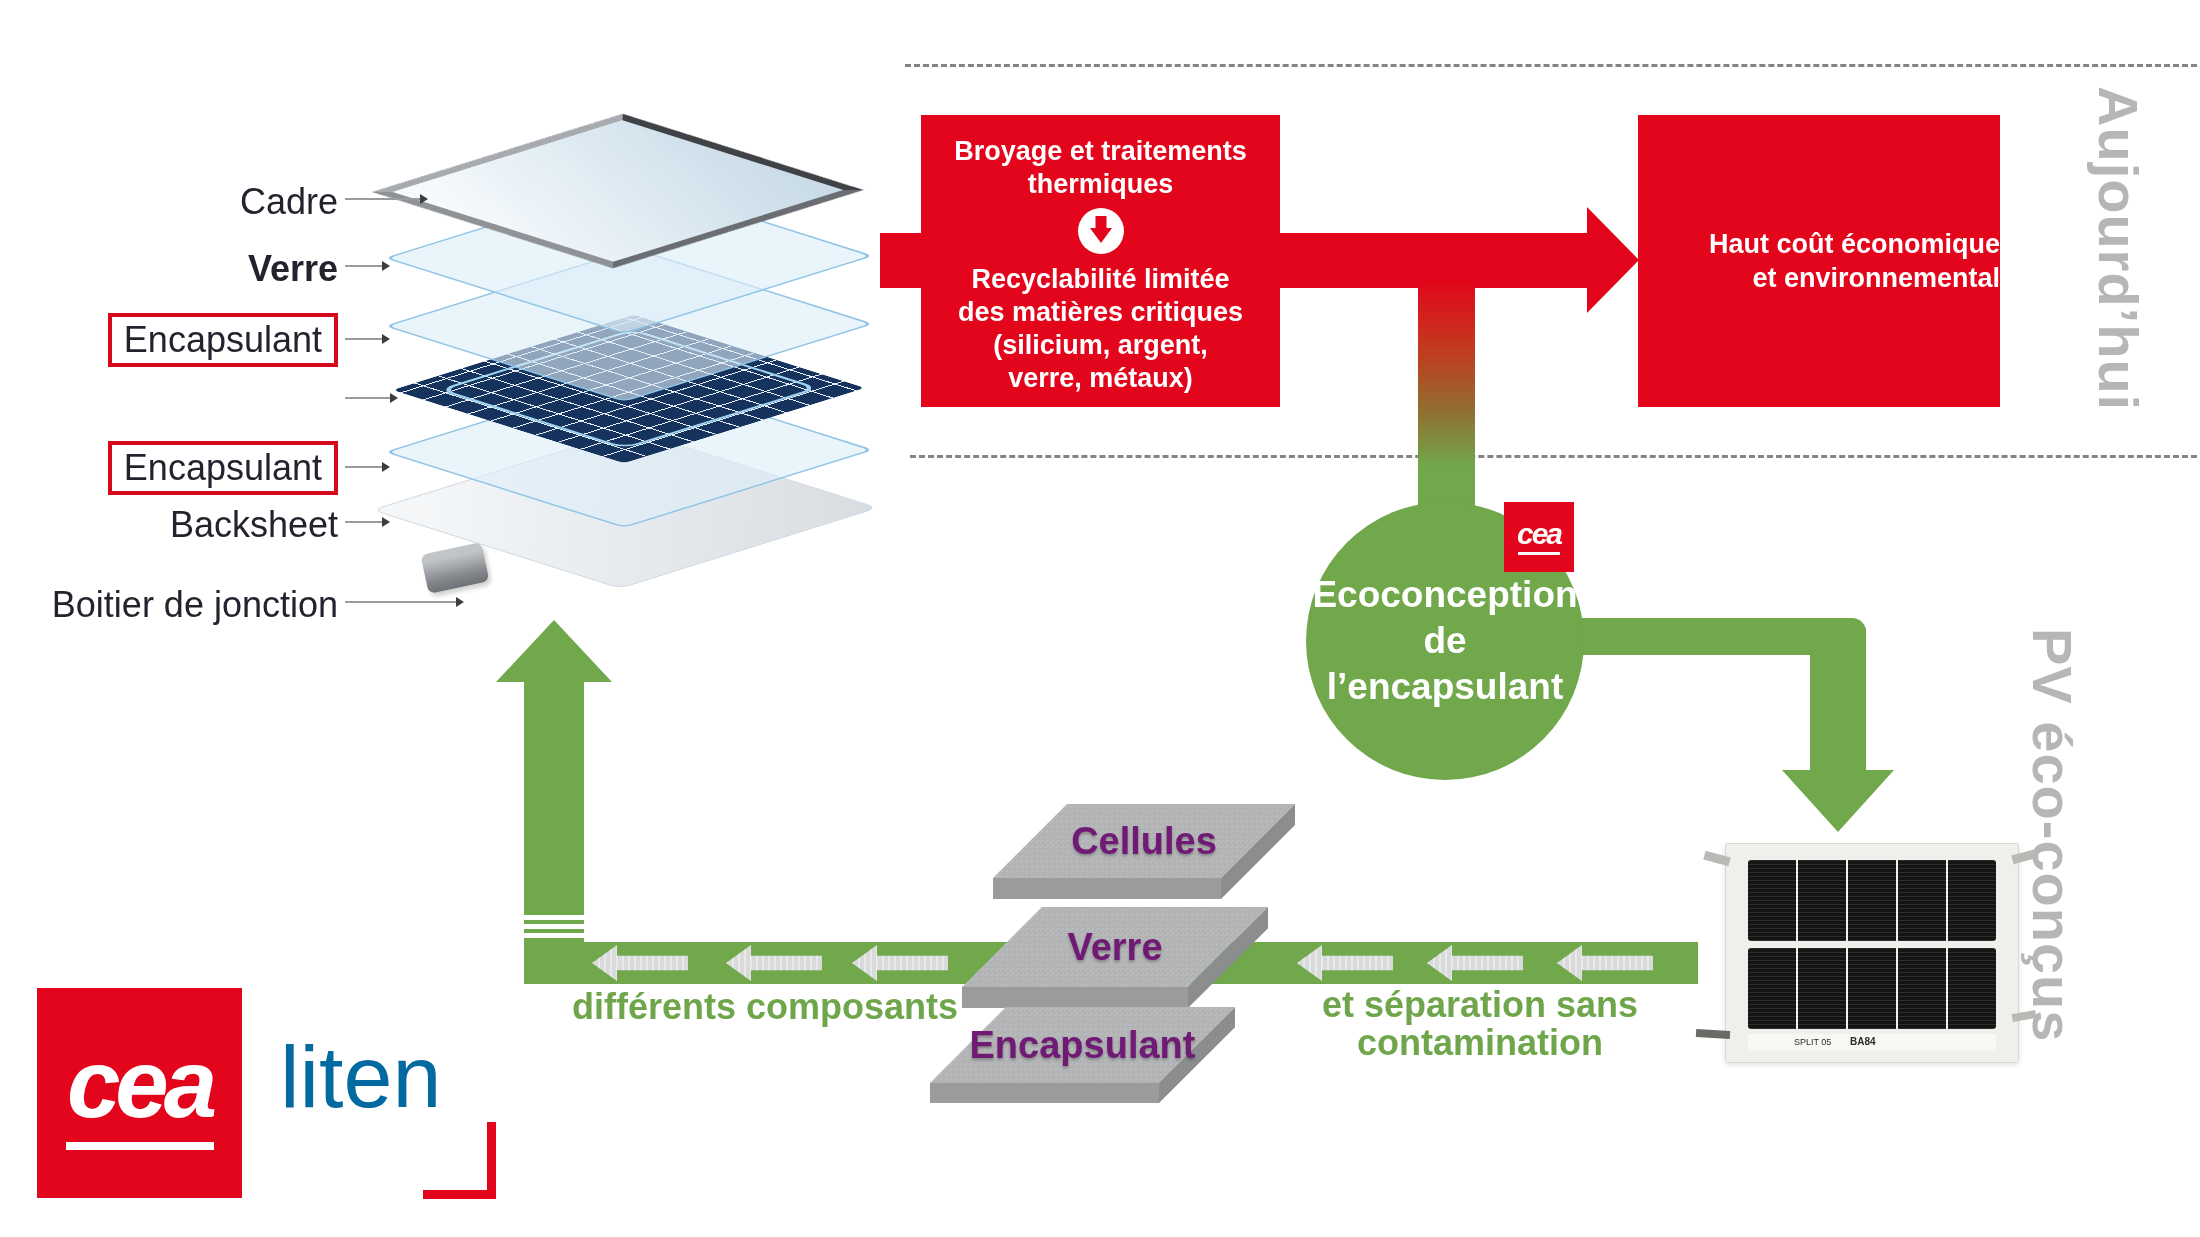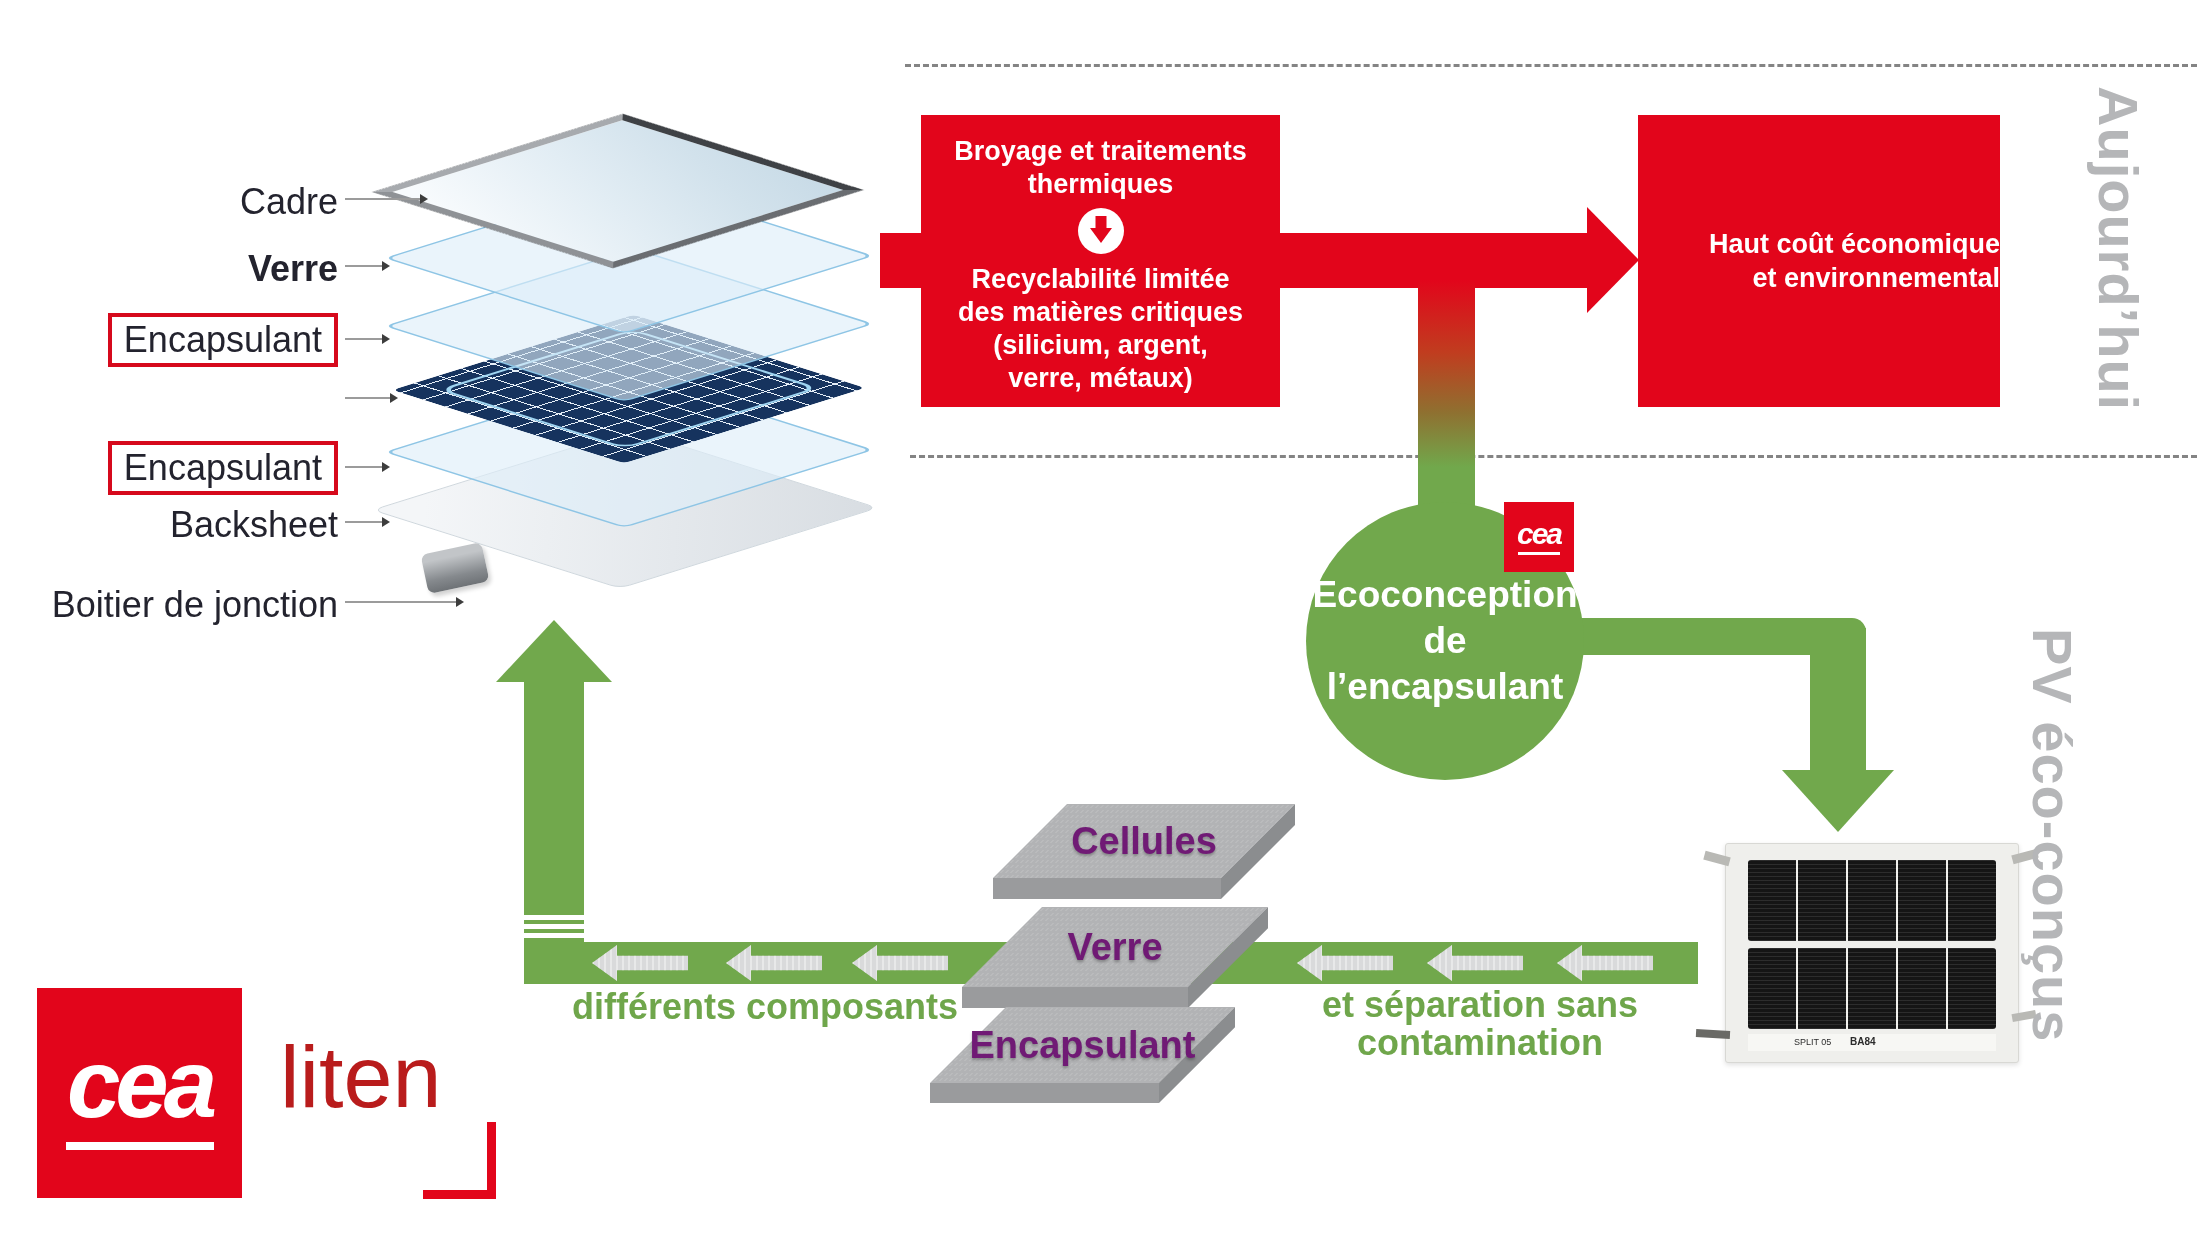--- a/index.html
+++ b/index.html
@@ -110,21 +110,21 @@
         color:#701a75;font-weight:700;font-size:38px;text-shadow:0 2px 3px rgba(0,0,0,.28);}
 
   
   .gtext{position:absolute;color:#6fa64b;font-weight:700;font-size:36px;text-align:center;line-height:38px;}
 
   
   .cea-big{position:absolute;left:37px;top:988px;width:205px;height:210px;background:#e2051b;
         display:flex;flex-direction:column;align-items:center;justify-content:center;}
   .cea-big .t{color:#fff;font-style:italic;font-weight:700;font-size:96px;letter-spacing:-5px;line-height:96px;}
   .cea-big .u{width:148px;height:8px;background:#fff;margin-top:10px;}
-  .liten{position:absolute;left:280px;top:1026px;color:#b91c1c;font-size:88px;font-weight:500;letter-spacing:0px;}
+  .liten{position:absolute;left:280px;top:1026px;color:#0369a1;font-size:88px;font-weight:500;letter-spacing:0px;}
   .bracket-v{position:absolute;left:487px;top:1122px;width:9px;height:77px;background:#e2051b;}
   .bracket-h{position:absolute;left:423px;top:1190px;width:73px;height:9px;background:#e2051b;}
 </style>
 </head>
 <body>
 
 <div id="canvas">
 
   <div class="dashline" style="left:905px;top:64px;width:1292px;"></div>
   <div class="dashline" style="left:910px;top:455px;width:1287px;"></div>

